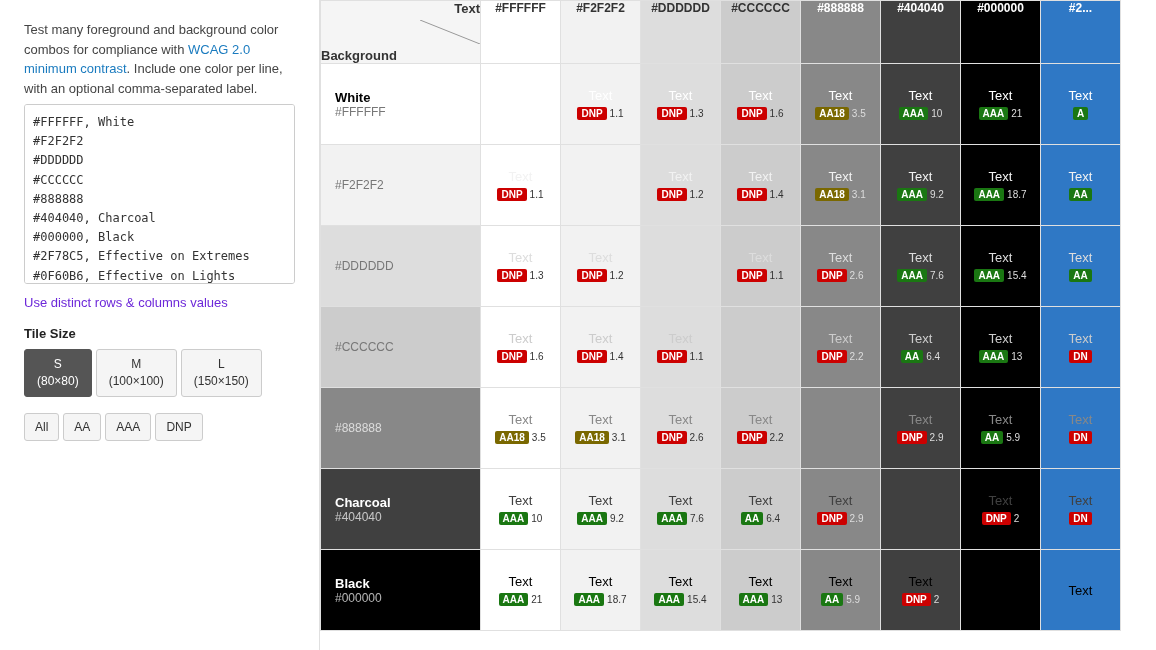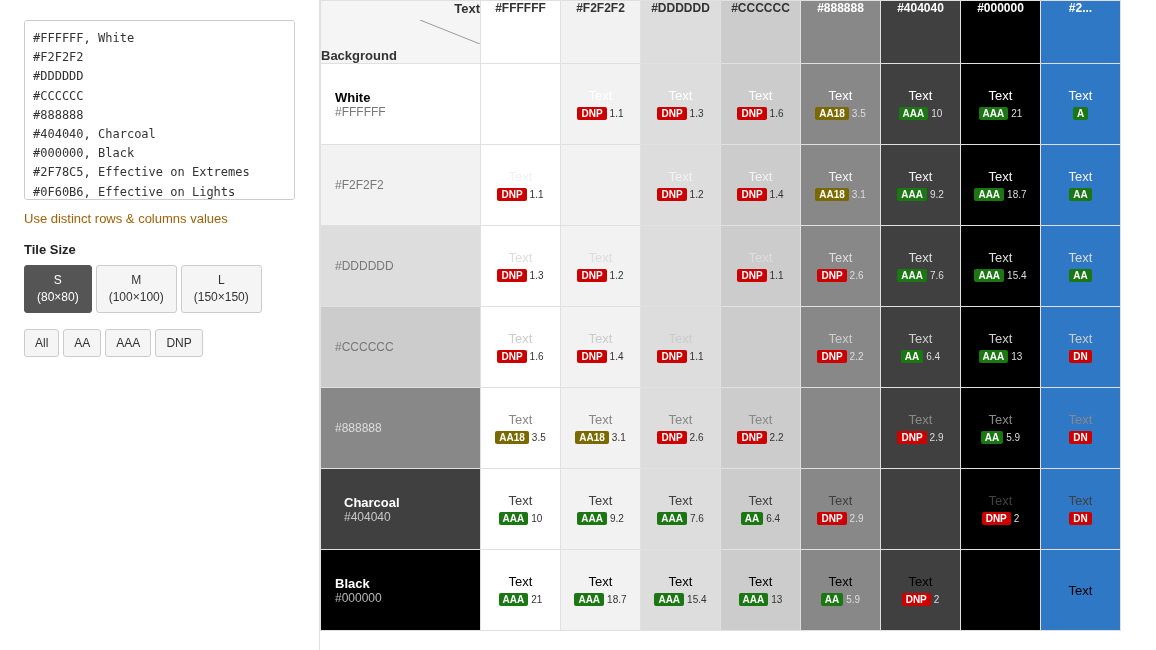--- a/index.html
+++ b/index.html
@@ -57,21 +57,21 @@
       font-size: 12px;
       font-family: monospace;
       border: 1px solid #ccc;
       border-radius: 3px;
       padding: 8px;
       resize: none;
       color: #333;
       line-height: 1.6;
     }
     .distinct-link {
-      color: #a16207;
+      color: #6d28d9;
       font-size: 13px;
       text-decoration: none;
       display: block;
       margin: 8px 0 16px;
     }
     .tile-size-label {
       font-size: 13px;
       font-weight: 700;
       color: #222;
       margin-bottom: 8px;
@@ -162,20 +162,24 @@
 
     .header-row-bg {
       background: #f5f5f5;
     }
   </style>
 </head>
 <body>
 
 <div id="sidebar">
 
+  <p class="sidebar-desc">
+    <span>Test many foreground and background color combos for compliance with</span>
+    <a href="#">WCAG 2.0 minimum contrast</a><span>. Include one color per line, with an optional comma-separated label.</span>
+  </p>
 
   <textarea style="">#FFFFFF, White
 #F2F2F2
 #DDDDDD
 #CCCCCC
 #888888
 #404040, Charcoal
 #000000, Black
 #2F78C5, Effective on Extremes
 #0F60B6, Effective on Lights
@@ -571,21 +575,21 @@
           <td style="width: 80px; height: 80px; min-width: 80px;">
             <div style="width: 100%; height: 80px; display: flex; flex-direction: column; align-items: center; justify-content: center; gap: 4px; padding: 6px; background: rgb(47, 120, 197);">
               <div style="font-size: 13px; font-weight: 500; color: rgb(136, 136, 136);">Text</div>
               <div style="display: flex; align-items: center; gap: 3px;">
                 <span style="font-size: 10px; font-weight: 700; padding: 1px 4px; border-radius: 2px; color: rgb(255, 255, 255); background: rgb(204, 0, 0);">DN</span>
               </div>
             </div>
           </td>
         </tr>
         <tr>
-          <td style="background: rgb(64, 64, 64); padding: 10px 23px; vertical-align: middle;">
+          <td style="background: rgb(64, 64, 64); padding: 10px 14px; vertical-align: middle;">
             <div style="font-weight: 600; font-size: 13px; color: rgb(255, 255, 255);">Charcoal</div>
             <div style="font-size: 12px; color: rgba(255, 255, 255, 0.7);">#404040</div>
           </td>
           <td style="width: 80px; height: 80px; min-width: 80px;">
             <div style="width: 100%; height: 80px; display: flex; flex-direction: column; align-items: center; justify-content: center; gap: 4px; padding: 6px; background: rgb(255, 255, 255);">
               <div style="font-size: 13px; font-weight: 500; color: rgb(64, 64, 64);">Text</div>
               <div style="display: flex; align-items: center; gap: 3px;">
                 <span style="font-size: 10px; font-weight: 700; padding: 1px 4px; border-radius: 2px; color: rgb(255, 255, 255); background: rgb(26, 119, 18);">AAA</span>
                 <span style="font-size: 10px; color: rgb(51, 51, 51);">10</span>
               </div>

